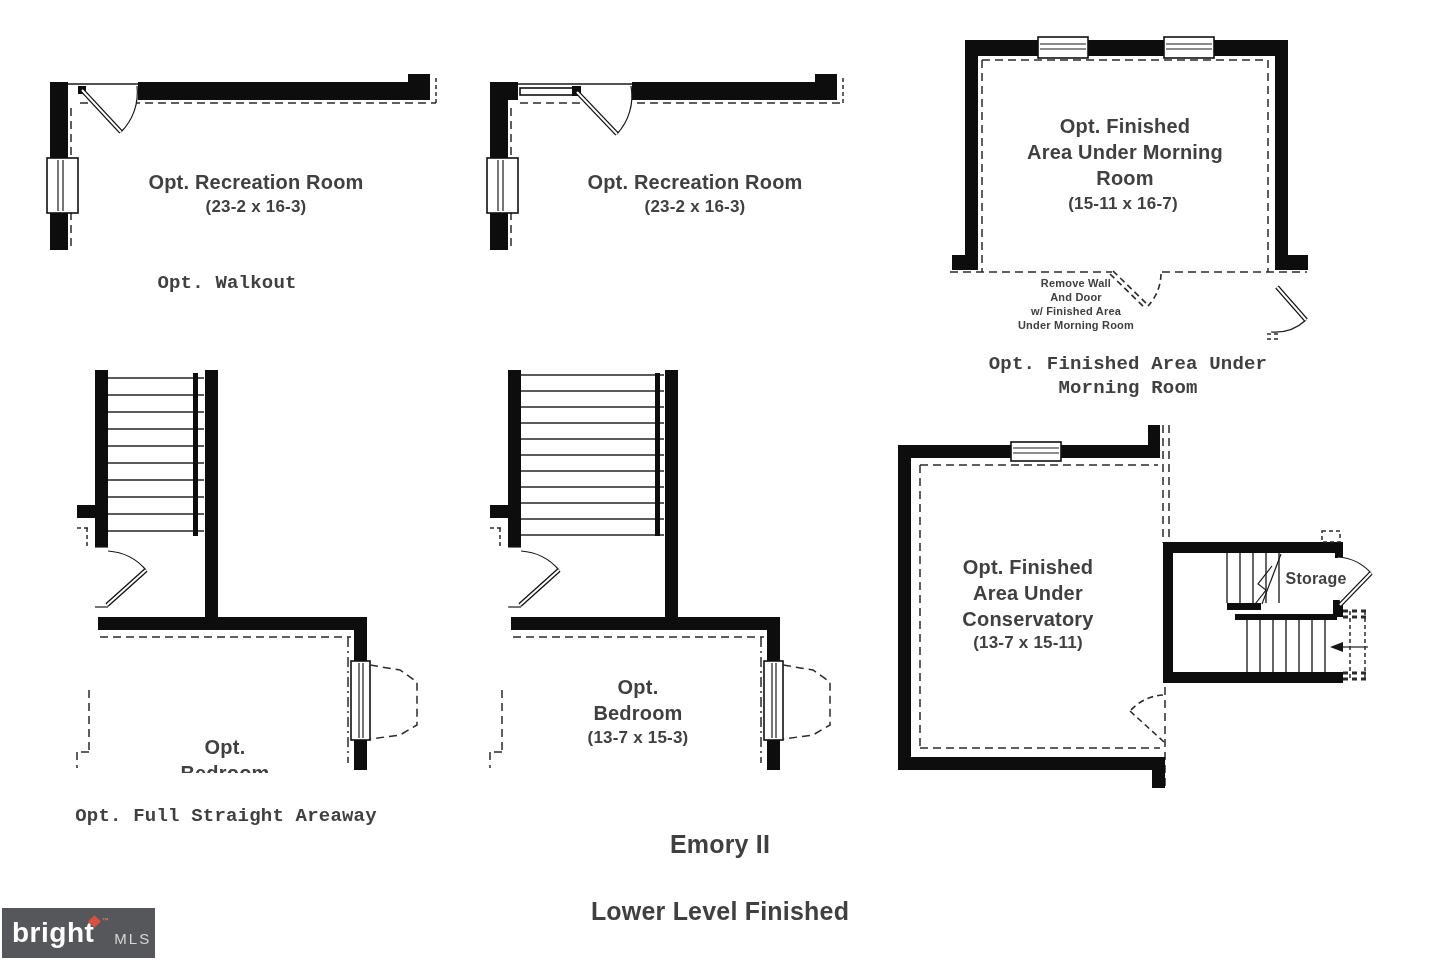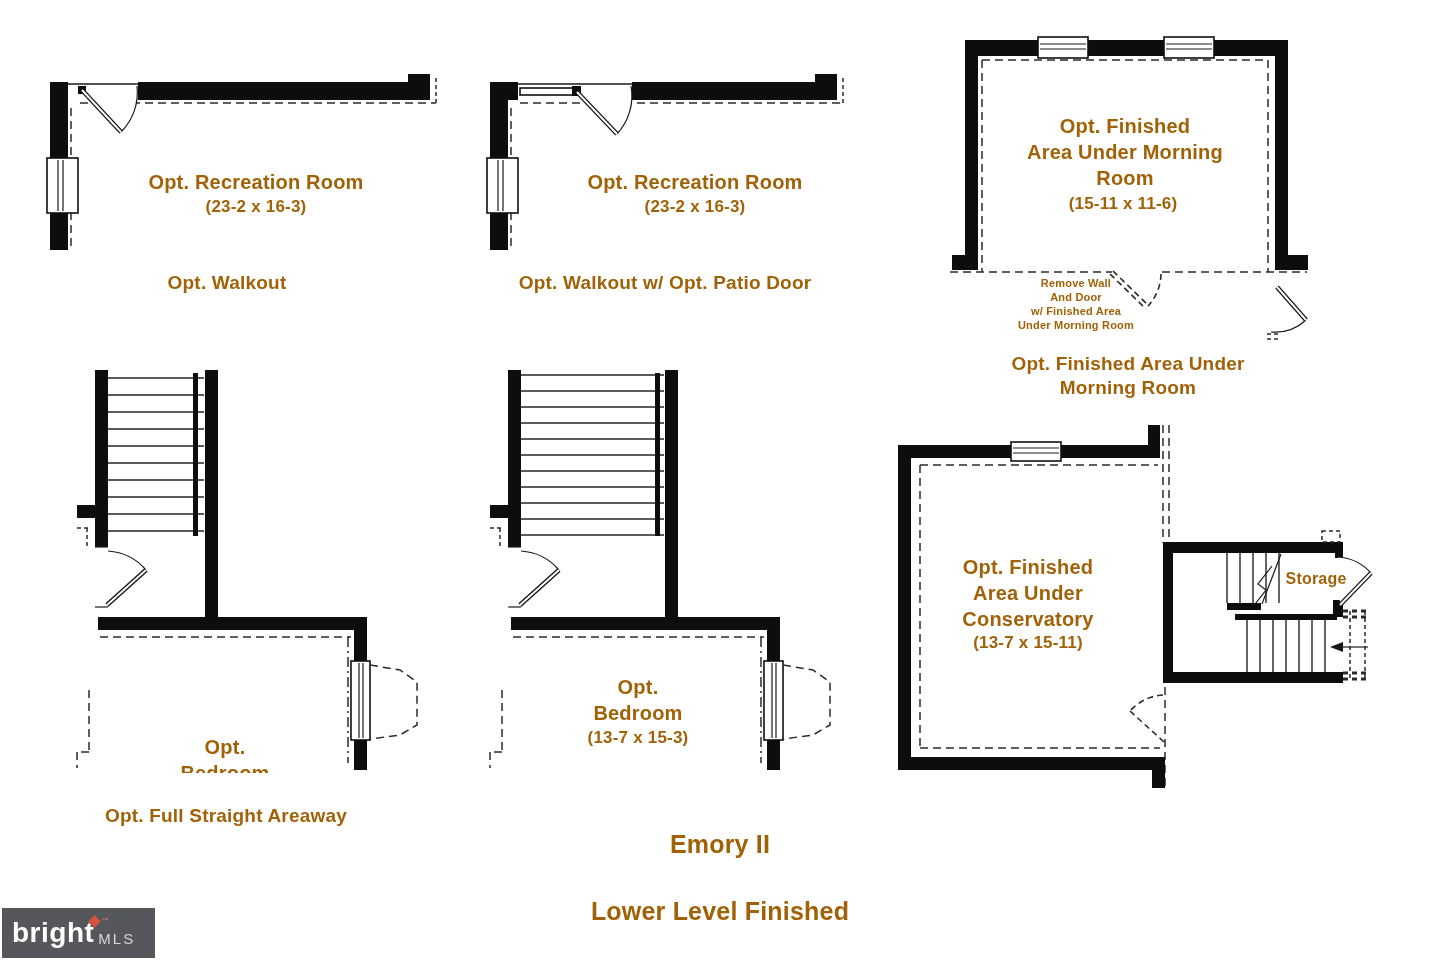--- a/index.html
+++ b/index.html
@@ -18,38 +18,38 @@
   .dashline{stroke:#2b2b2b;stroke-width:1.6;fill:none;stroke-dasharray:6 4;}
   .dash2{stroke:#2b2b2b;stroke-width:3;fill:none;stroke-dasharray:5 4;}
   .dashrect{fill:none;stroke:#2b2b2b;stroke-width:1.5;stroke-dasharray:4 3;}
   .leaf-b{stroke:#111;stroke-width:4.6;fill:none;}
   .leaf-w{stroke:#fff;stroke-width:2;fill:none;}
   .win{fill:#fff;stroke:#111;stroke-width:1.6;}
   .wedge{fill:#fff;stroke:none;}
 
   
   .label{position:absolute;transform:translateX(-50%);text-align:center;font-weight:bold;
-         color:#a16207;white-space:pre-line;letter-spacing:0.2px;}
+         color:#404040;white-space:pre-line;letter-spacing:0.2px;}
   .room{font-size:20px;line-height:26px;}
   .dims{font-size:17px;line-height:21px;}
-  .caption{font-size:19px;line-height:24px;}
+  .caption{font-size:19px;line-height:24px;font-family:Liberation Mono, monospace;}
   .note{font-size:11px;line-height:14px;}
   .storage{font-size:16px;line-height:18px;}
   .title{font-size:25px;line-height:30px;}
   .clip2{height:39px;overflow:hidden;}
 
   
   .logo{position:absolute;left:2px;top:908px;width:153px;height:50px;background:#56575B;
         display:flex;align-items:center;padding:0 0 0 10px;box-sizing:border-box;}
   .logo-brand{color:#fff;font-size:28px;font-weight:bold;line-height:1;letter-spacing:0.5px;}
   .logo-diamond{position:absolute;left:88px;top:9px;width:9px;height:9px;background:#D85140;
         transform:rotate(45deg);}
   .logo-tm{position:absolute;left:100px;top:9px;color:#C9796C;font-size:7px;font-weight:bold;}
   .logo-suffix{color:#D6D6D6;font-size:15px;font-weight:normal;letter-spacing:2px;
-        margin-left:4px;margin-top:10px;}
+        margin-left:20px;margin-top:10px;}
 </style>
 </head>
 <body>
 
 <div class="canvas">
 
 <svg class="plan-svg" width="1440" height="960" viewBox="0 0 1440 960">
 
   <g>
     <path class="dash" d="M80,103 H436"></path>
@@ -268,26 +268,25 @@
     </g>
   </g>
 </svg>
 
   <div class="label room" style="left:256px;top:169px">Opt. Recreation Room</div>
   <div class="label dims" style="left:256px;top:196px">(23-2 x 16-3)</div>
   <div class="label caption" style="left:227px;top:271px">Opt. Walkout</div>
 
   <div class="label room" style="left:695px;top:169px">Opt. Recreation Room</div>
   <div class="label dims" style="left:695px;top:196px">(23-2 x 16-3)</div>
-  <div class="label caption" style="left:665px;top:271px">Opt. Walkout w/ Opt. Patio Door</div>
 
   <div class="label room" style="left:1125px;top:113px">Opt. Finished
 Area Under Morning
 Room</div>
-  <div class="label dims" style="left:1123px;top:193px">(15-11 x 11-6)</div>
+  <div class="label dims" style="left:1123px;top:193px">(15-11 x 16-7)</div>
   <div class="label note" style="left:1076px;top:276px">Remove Wall
 And Door
 w/ Finished Area
 Under Morning Room</div>
   <div class="label caption" style="left:1128px;top:352px">Opt. Finished Area Under Morning Room</div>
 
   <div class="label room clip2" style="left:225px;top:734px">Opt.
 Bedroom</div>
   <div class="label caption" style="left:226px;top:804px">Opt. Full Straight Areaway</div>
 

